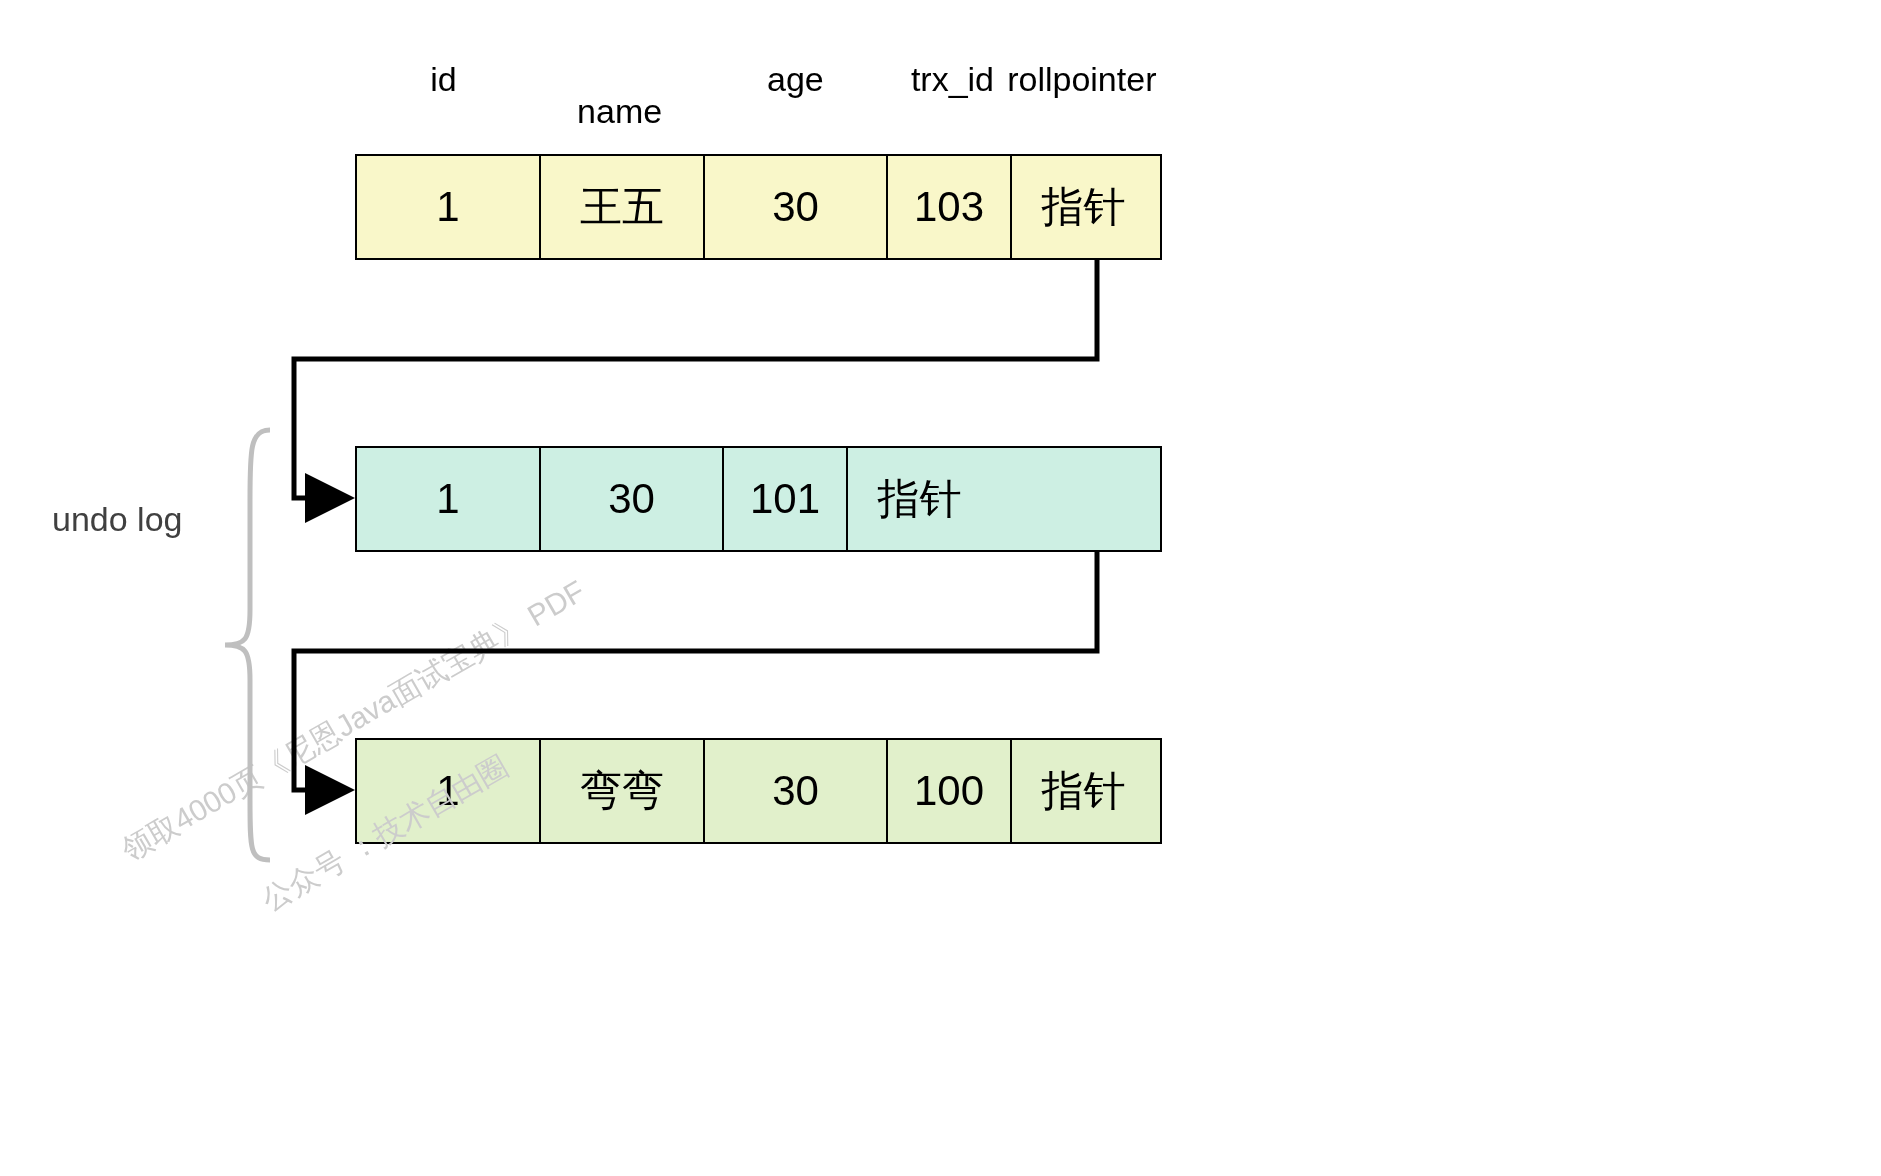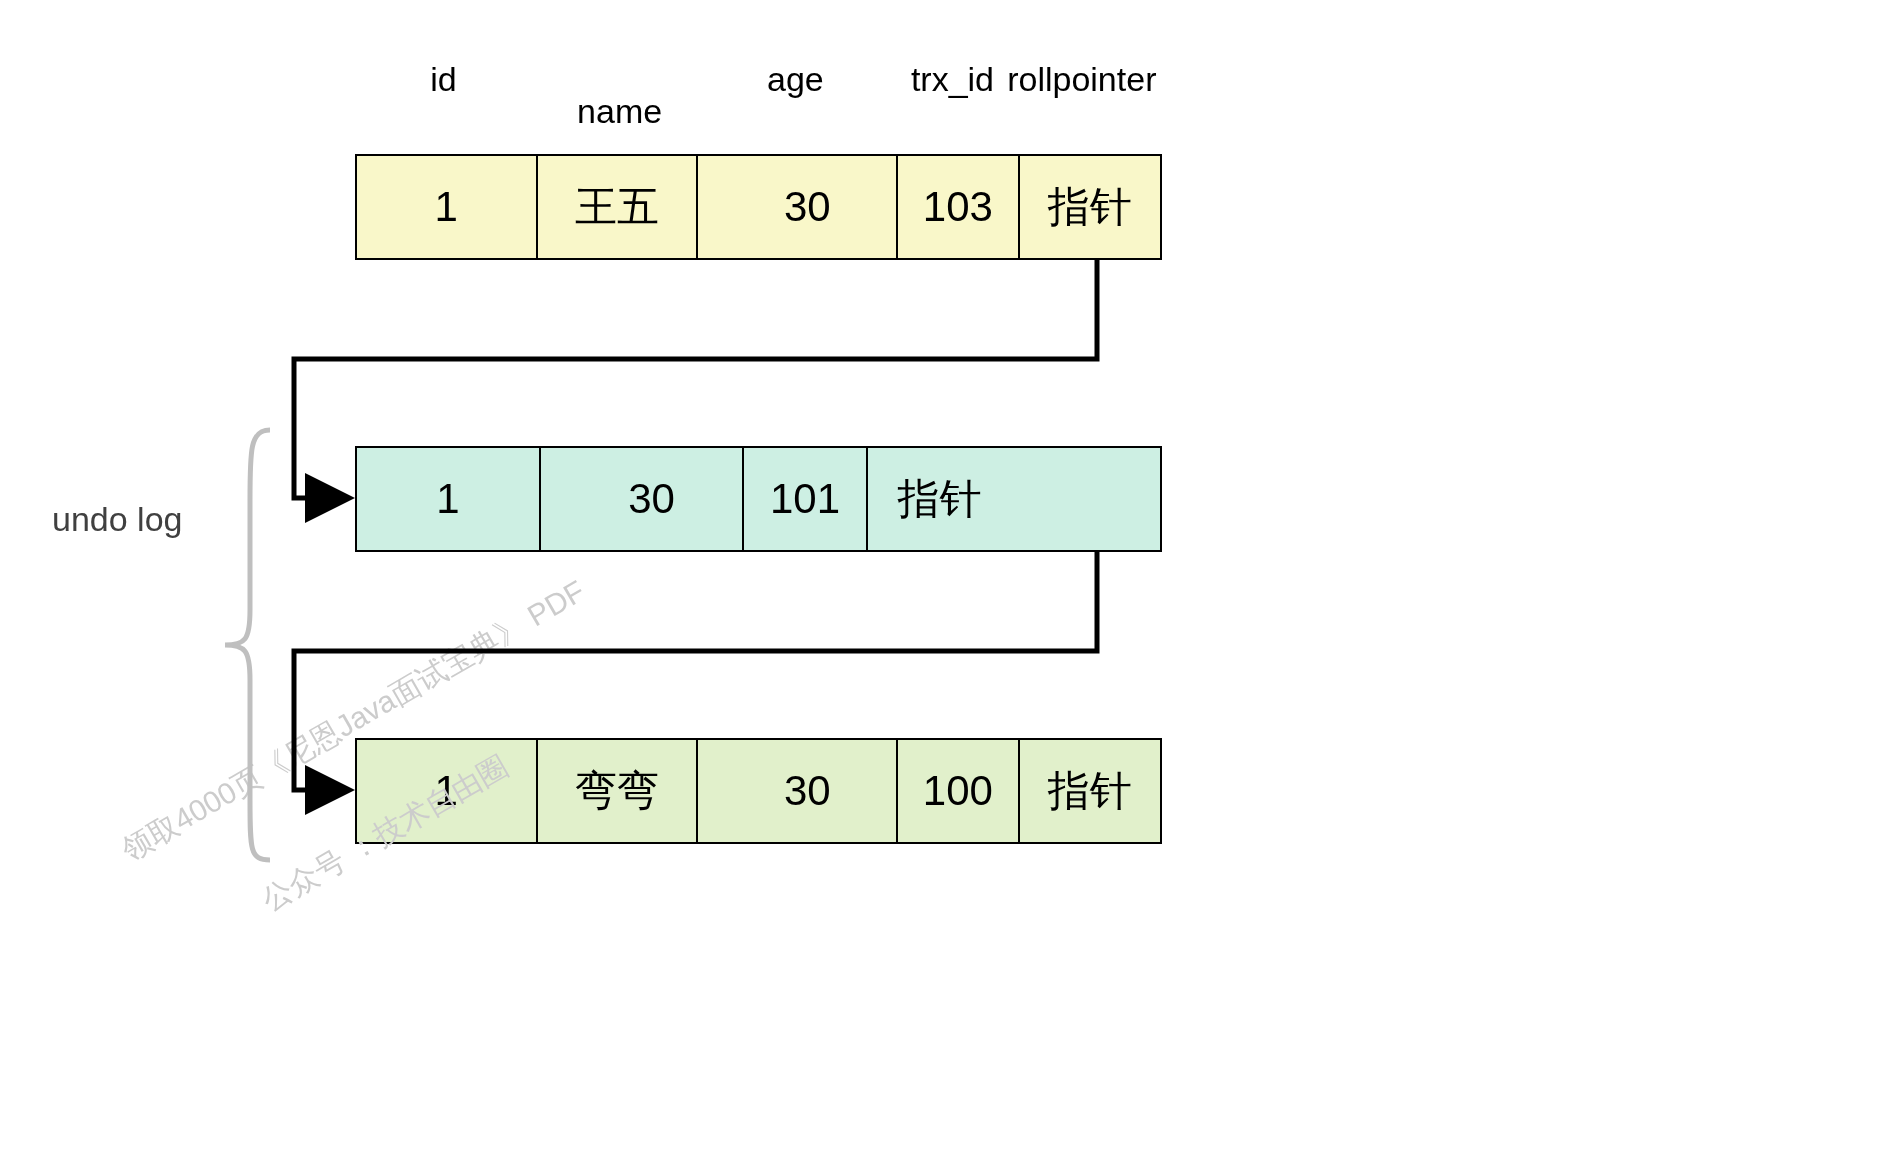--- a/index.html
+++ b/index.html
@@ -47,21 +47,21 @@
     border-right: 2px solid #000;
     display: flex;
     align-items: center;
     justify-content: center;
     font-size: 42px;
     color: #000;
   }
   .row .cell:last-child { border-right: none; }
   .c-id   { width: 184px; }
   .c-name { width: 164px; }
-  .c-age  { width: 183px; margin-left: 20px; }
+  .c-age  { width: 183px; }
   .c-trx  { width: 124px; }
   .c-roll { width: 143px; text-align: right; }
 
   .row-yellow { top: 154px; background: #F9F7C9; }
   .row-teal   { top: 446px; background: #CDEFE3; }
   .row-green  { top: 738px; background: #E1F0CB; }
 
   .undo-label {
     position: absolute;
     left: 52px;

